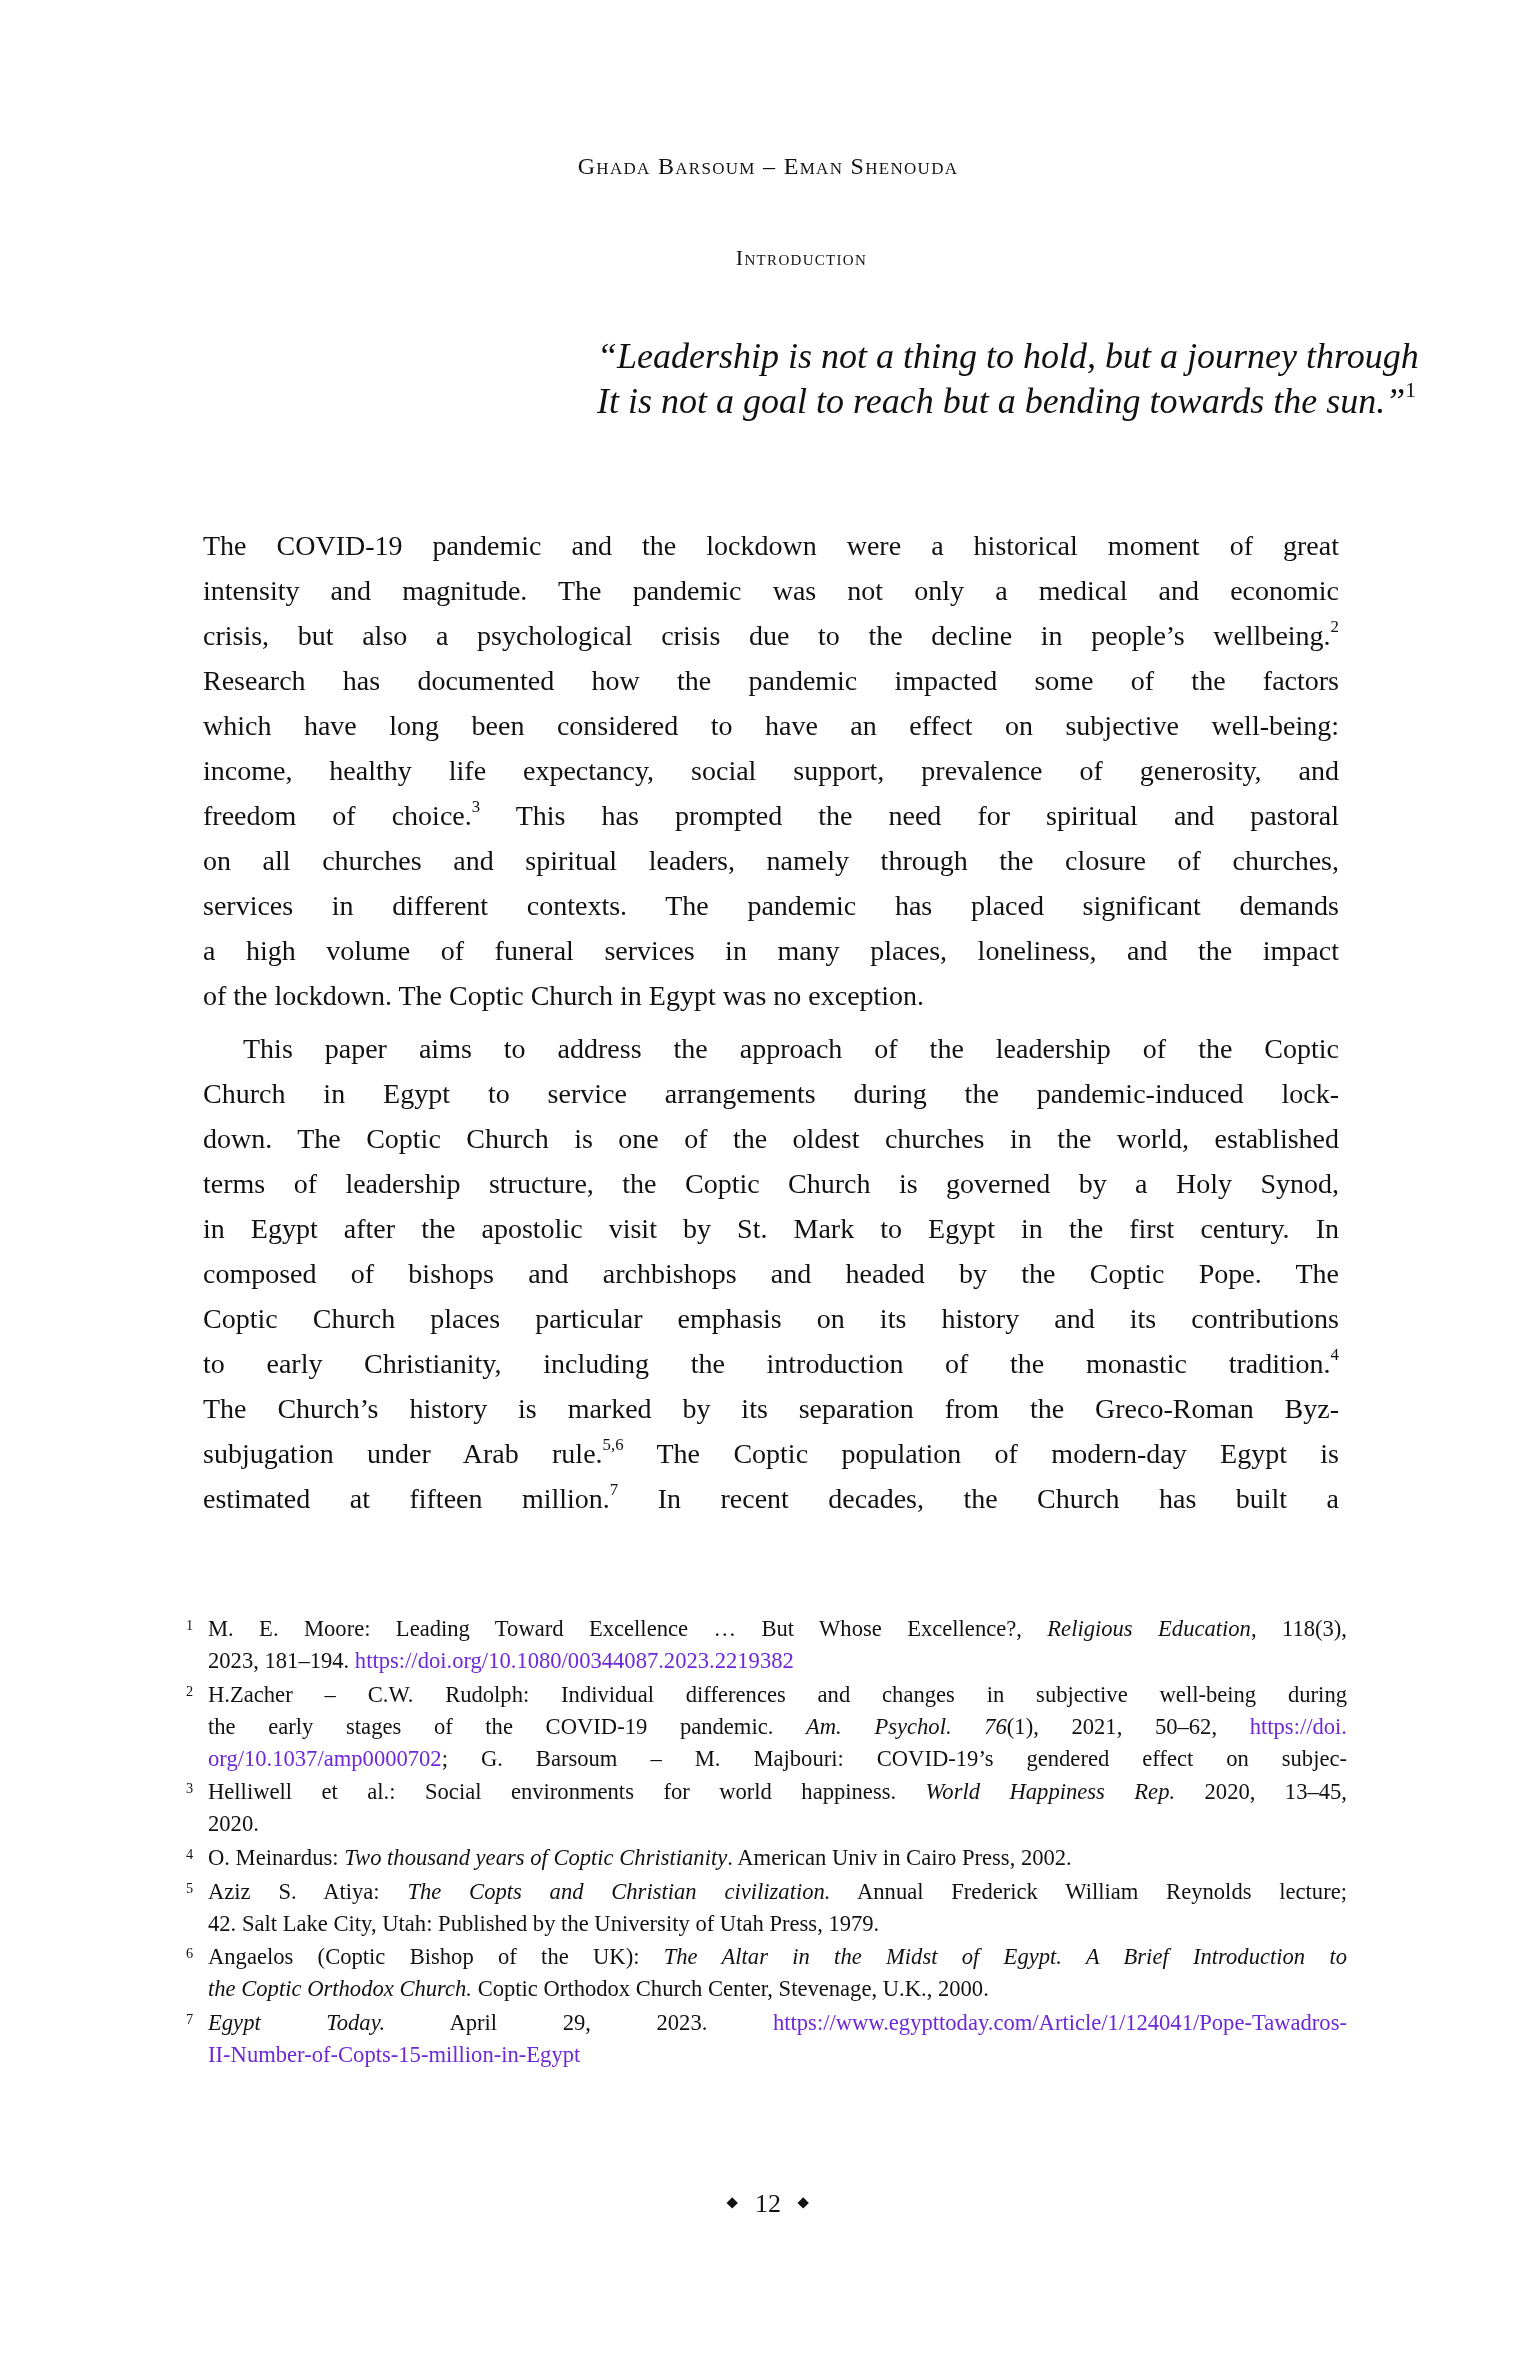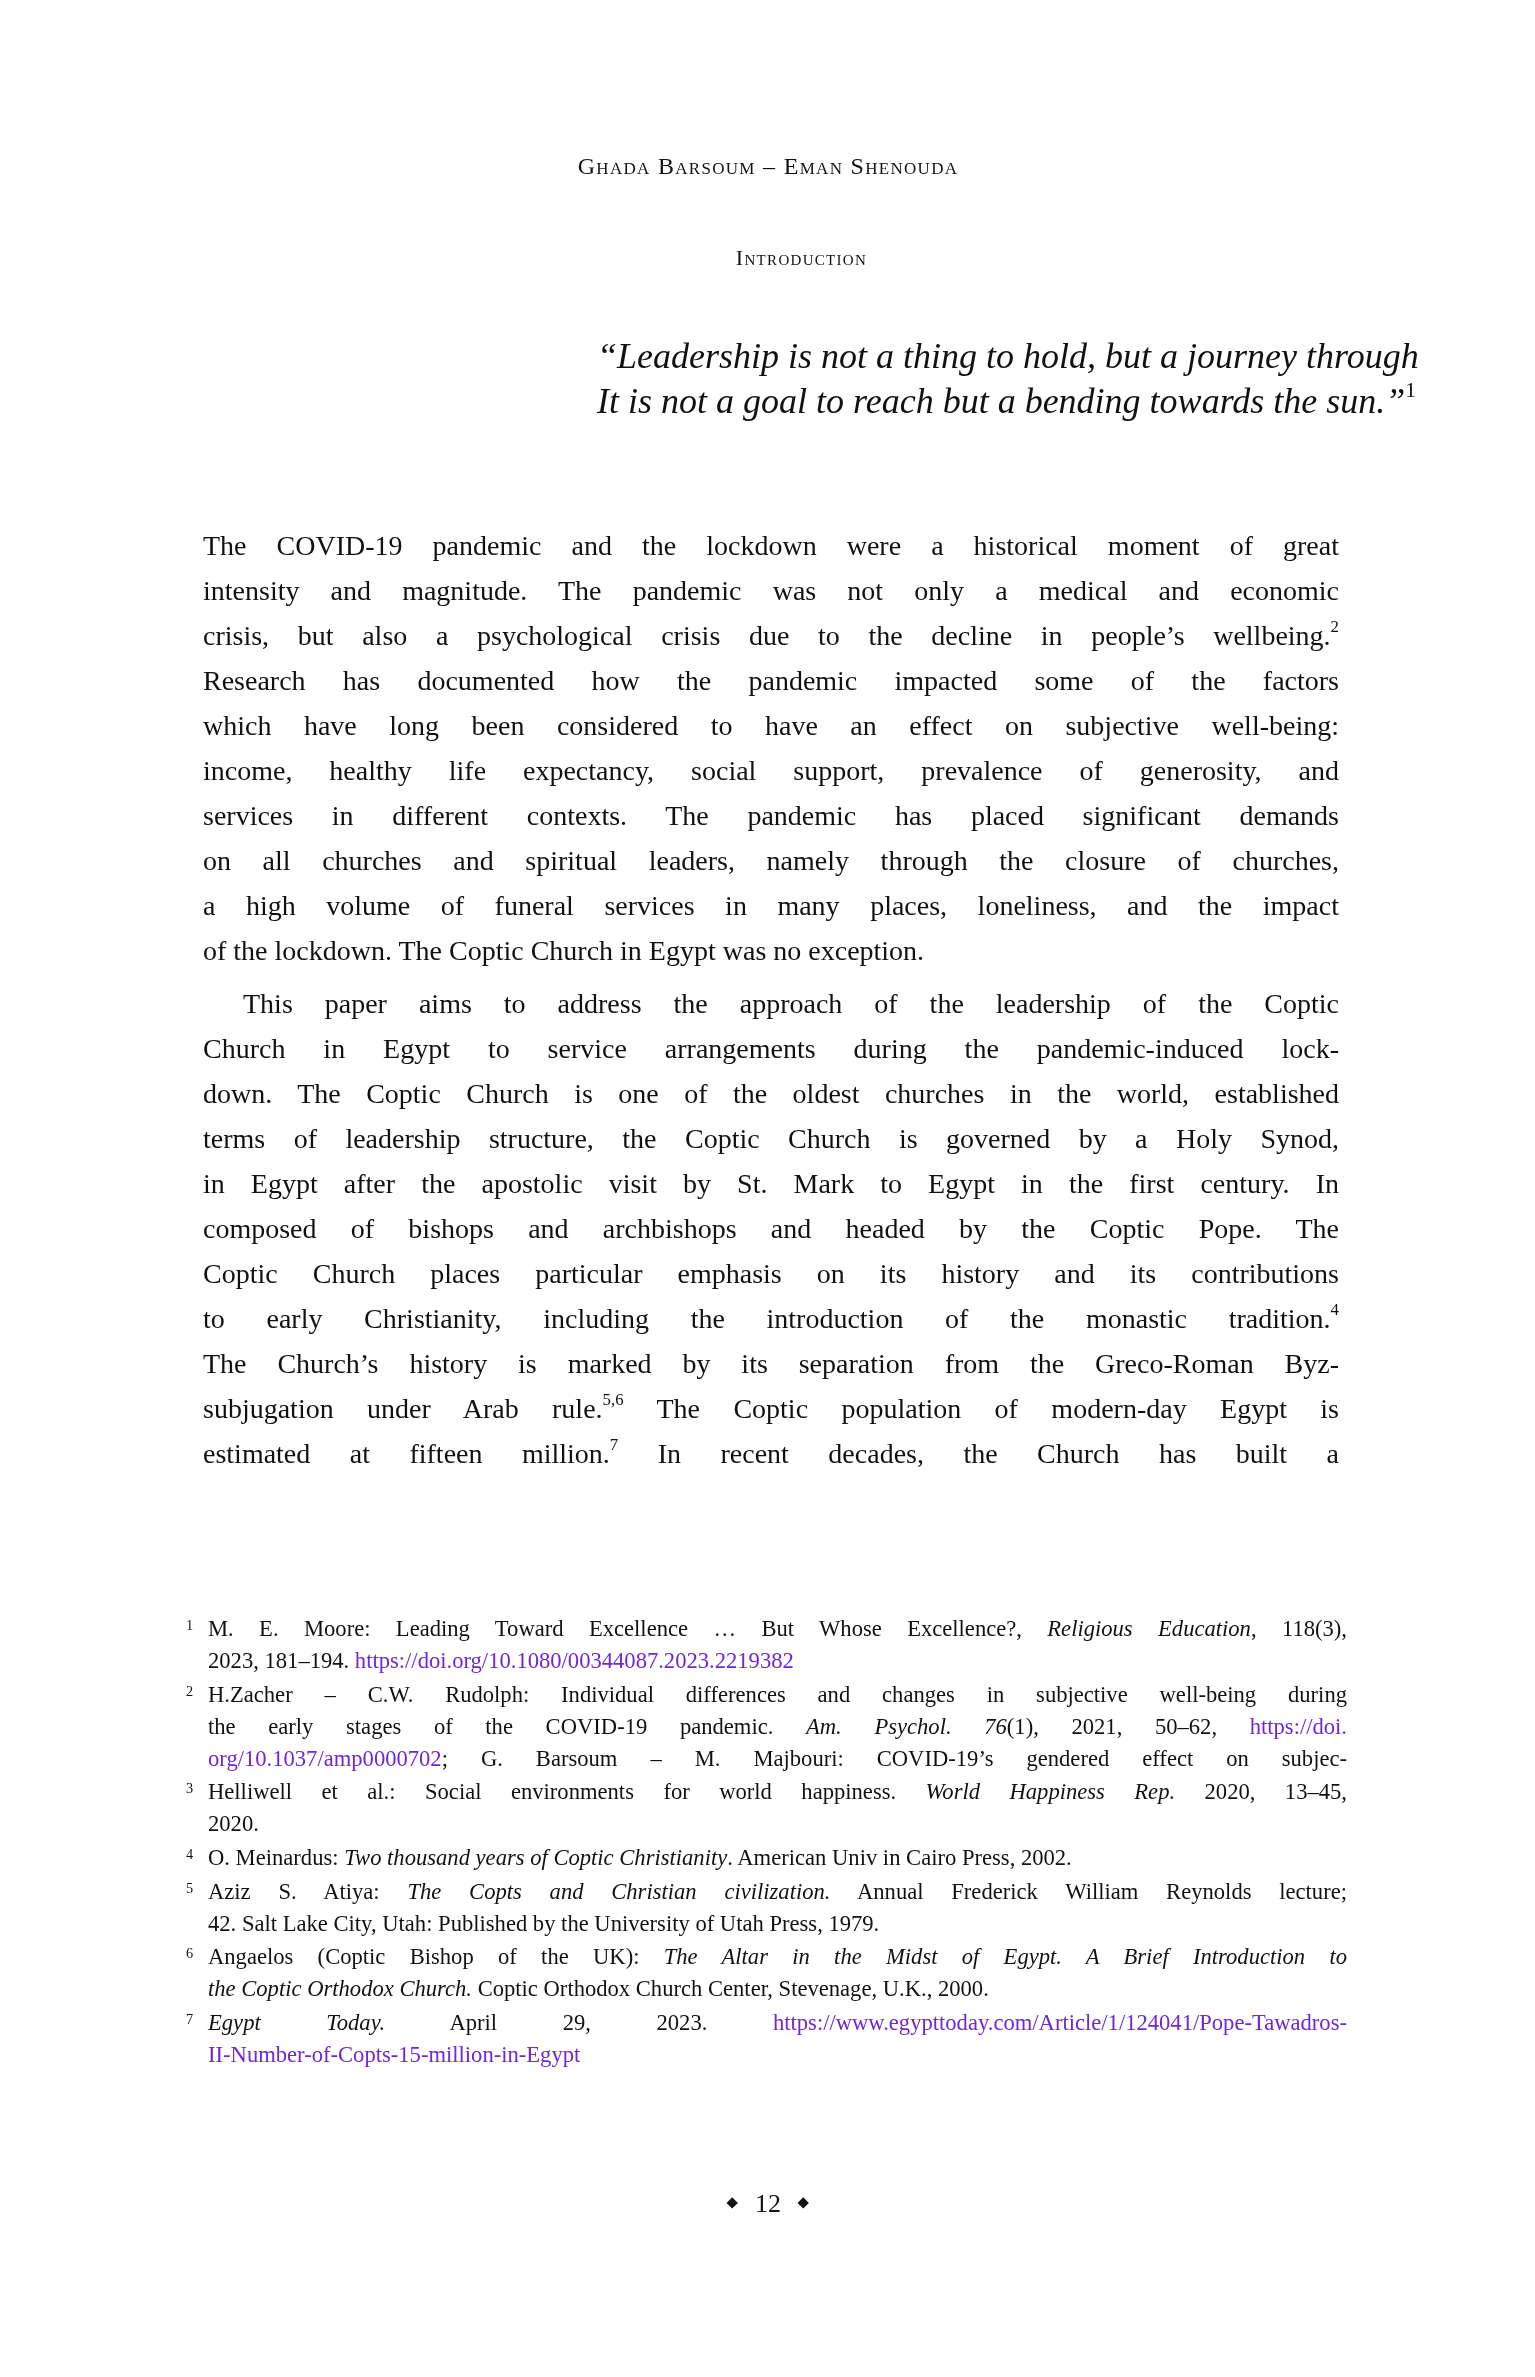--- a/index.html
+++ b/index.html
@@ -35,22 +35,23 @@
 </div>
 
 <div class="body-text" id="body-text">
     <p>
       <span class="ln"><span>The COVID-19 pandemic and the lockdown were a historical moment of great</span></span>
       <span class="ln"><span>intensity and magnitude. The pandemic was not only a medical and economic</span></span>
       <span class="ln"><span>crisis, but also a psychological crisis due to the decline in people’s wellbeing.</span><sup>2</sup></span>
       <span class="ln"><span>Research has documented how the pandemic impacted some of the factors</span></span>
       <span class="ln"><span>which have long been considered to have an effect on subjective well-being:</span></span>
       <span class="ln"><span>income, healthy life expectancy, social support, prevalence of generosity, and</span></span>
+      <span class="ln"><span>freedom of choice.</span><sup>3</sup><span> This has prompted the need for spiritual and pastoral</span></span>
+      <span class="ln"><span>on all churches and spiritual leaders, namely through the closure of churches,</span></span>
       <span class="ln"><span>services in different contexts. The pandemic has placed significant demands</span></span>
-      <span class="ln"><span>on all churches and spiritual leaders, namely through the closure of churches,</span></span>
       <span class="ln"><span>a high volume of funeral services in many places, loneliness, and the impact</span></span>
       <span class="ln last"><span>of the lockdown. The Coptic Church in Egypt was no exception.</span></span>
     </p>
     <p>
       <span class="ln" style="padding-left: 40px;"><span>This paper aims to address the approach of the leadership of the Coptic</span></span>
       <span class="ln"><span>Church in Egypt to service arrangements during the pandemic-induced lock-</span></span>
       <span class="ln"><span>down. The Coptic Church is one of the oldest churches in the world, established</span></span>
       <span class="ln"><span>terms of leadership structure, the Coptic Church is governed by a Holy Synod,</span></span>
       <span class="ln"><span>in Egypt after the apostolic visit by St. Mark to Egypt in the first century. In</span></span>
       <span class="ln"><span>composed of bishops and archbishops and headed by the Coptic Pope. The</span></span>

